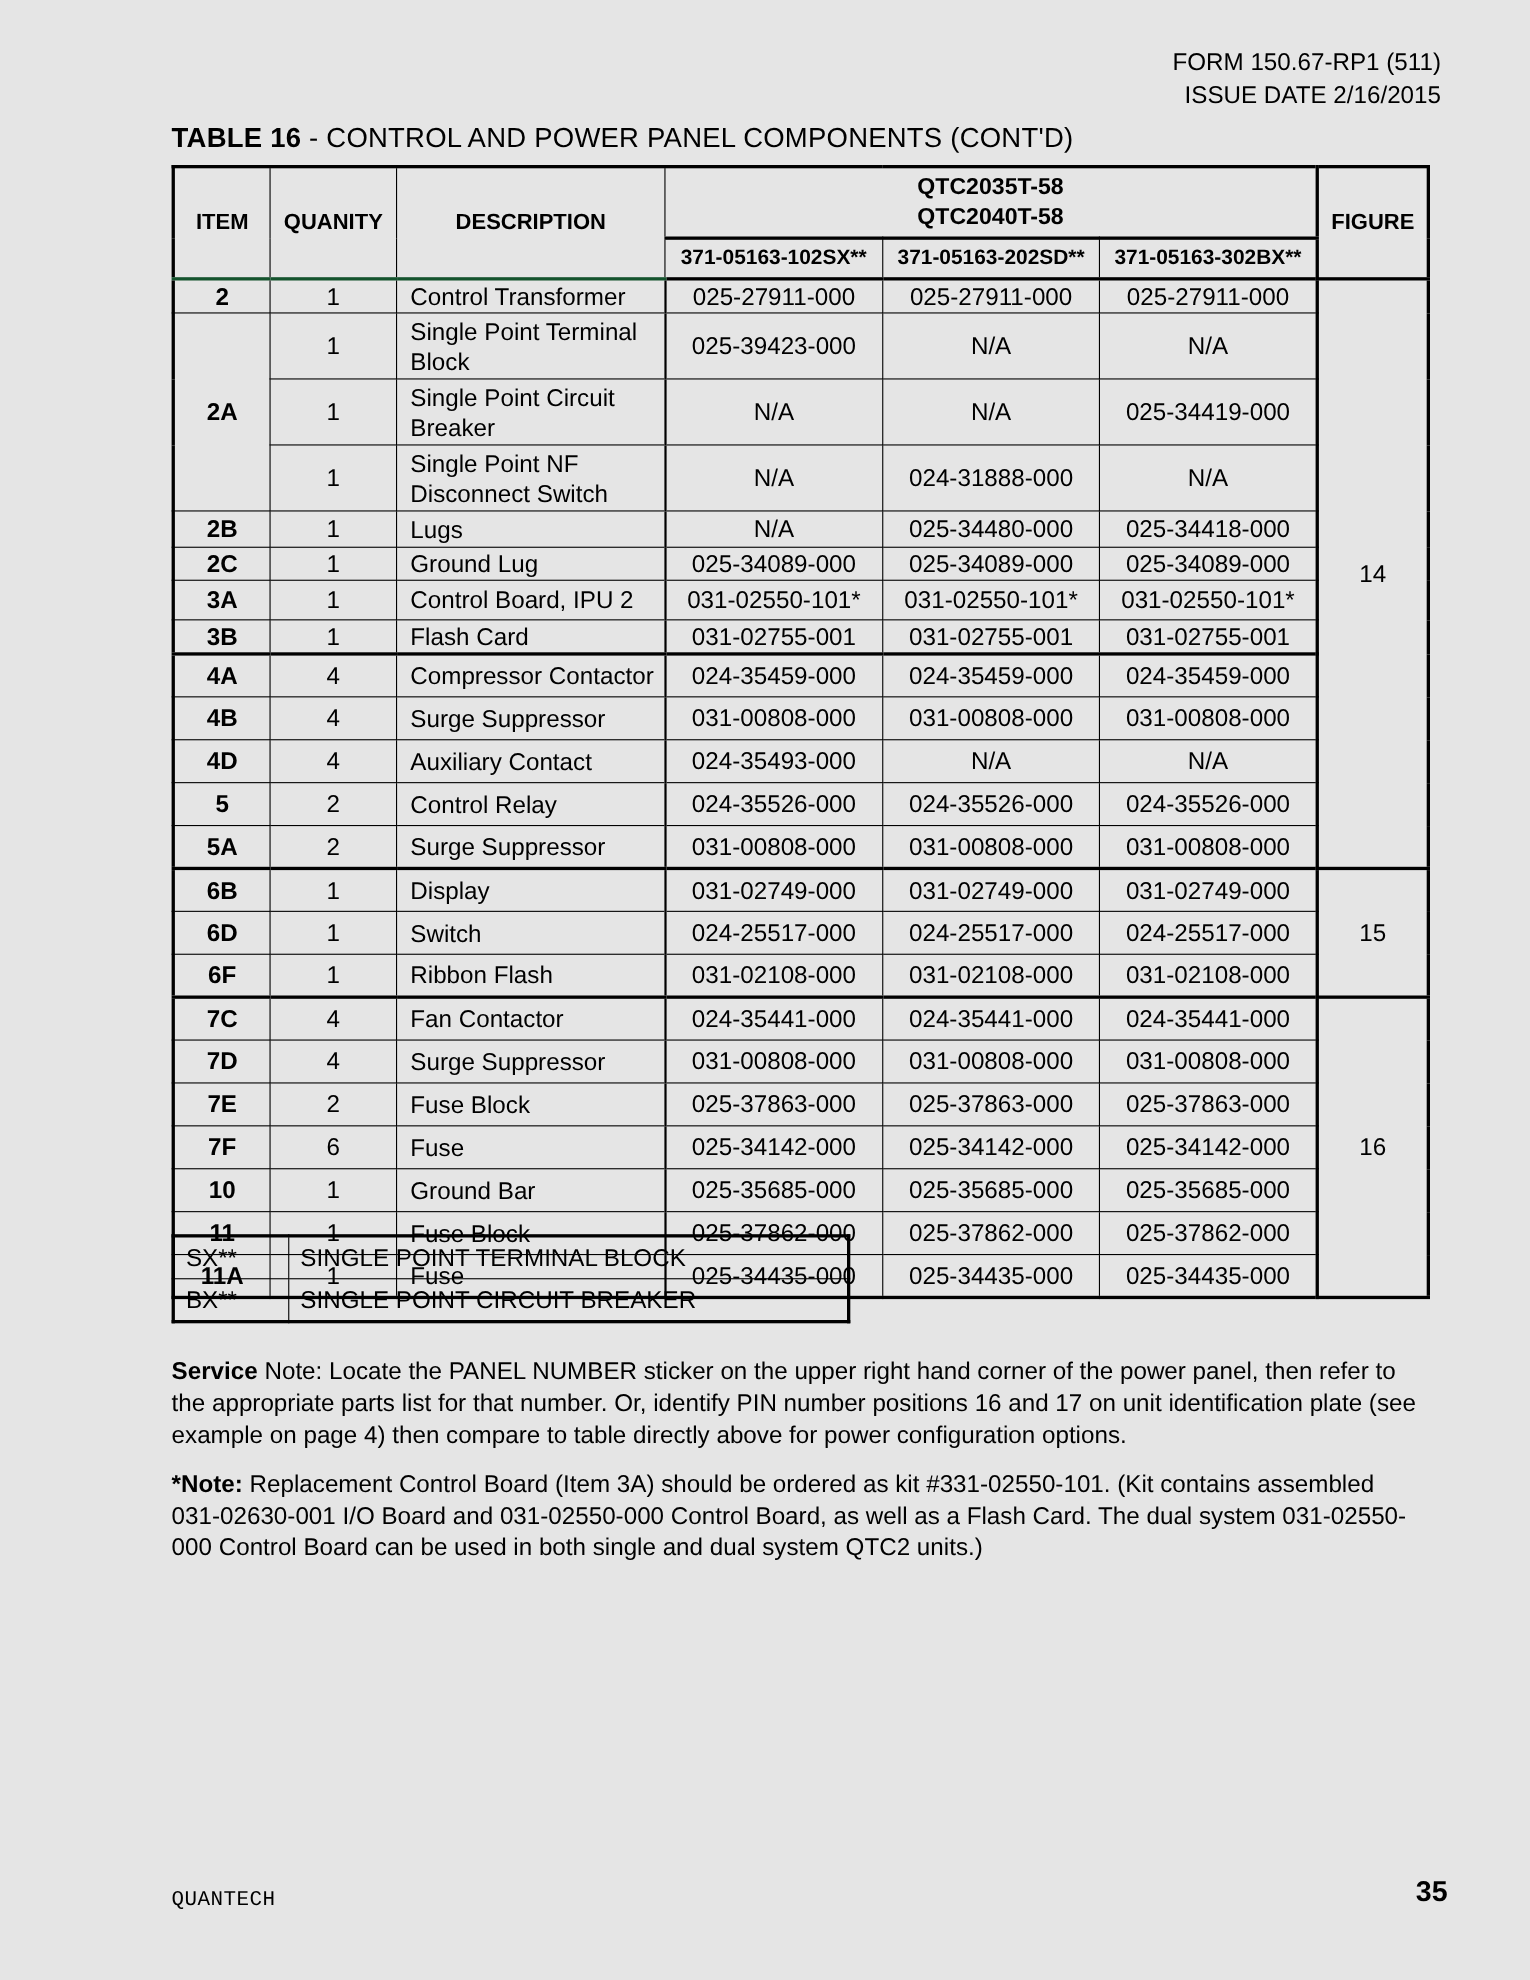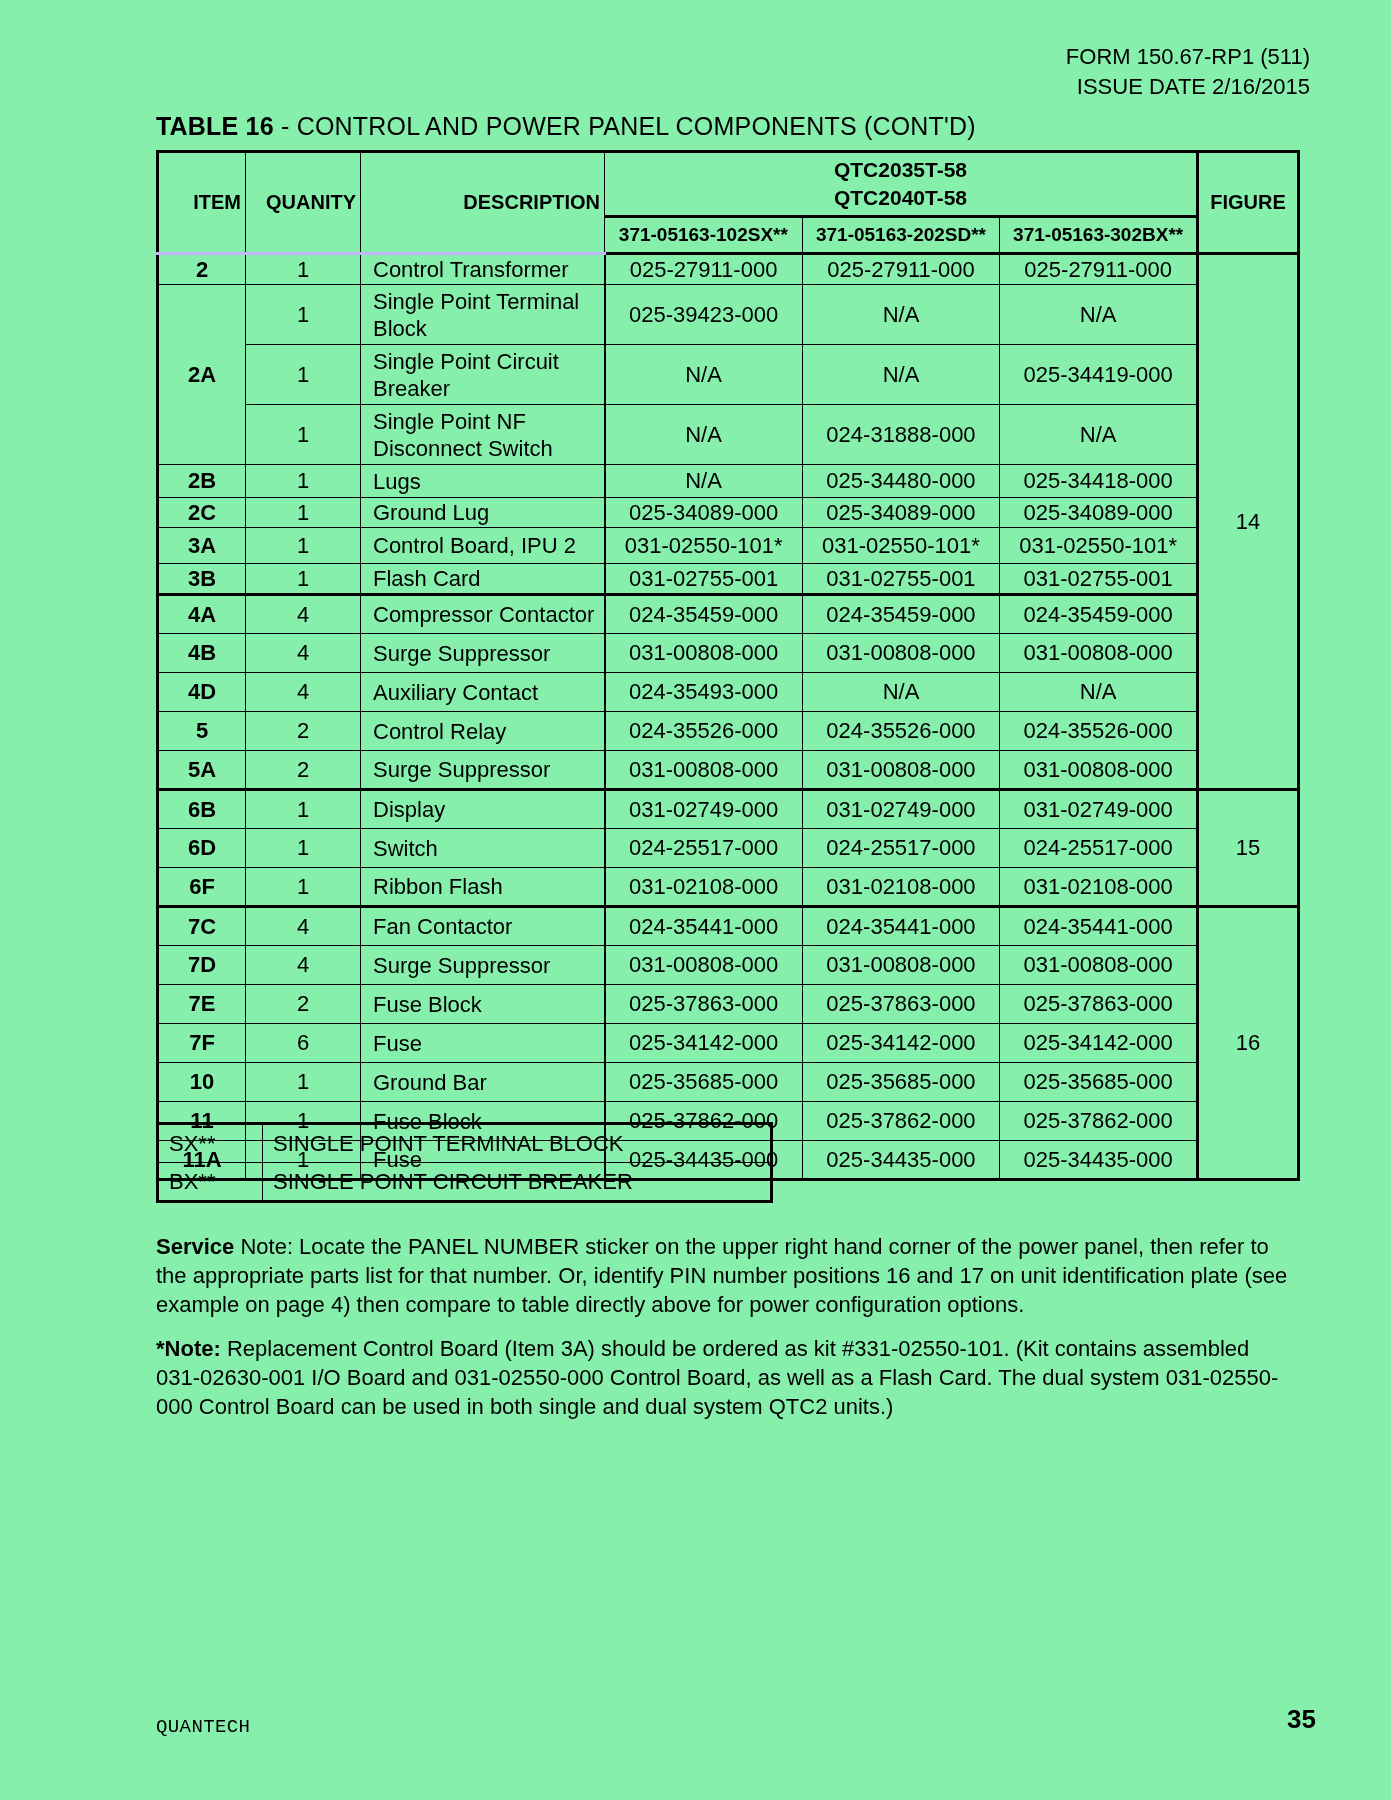--- a/index.html
+++ b/index.html
@@ -1,19 +1,19 @@
 <!DOCTYPE html>
 <html><head>
 <meta charset="utf-8">
 <style>
   html,body{margin:0;padding:0;background:#ffffff;}
   .page{
     position:relative;
     width:1391px;height:1800px;
-    background:#86efac;
+    background:#e5e5e5;
     font-family:"Liberation Sans", sans-serif;
     color:#000;
     overflow:hidden;
   }
   
   .form-header{
     position:absolute;top:42px;right:81px;
     text-align:right;font-size:22px;line-height:30px;color:#000;
   }
   
@@ -32,21 +32,21 @@
   }
   .parts-table th,.parts-table td{
     border:1.5px solid #000;
     text-align:center;vertical-align:middle;
     padding:1px 4px;
     overflow:hidden;
   }
   .parts-table th{font-size:20px;font-weight:bold;}
   th.group{font-size:21px;white-space:pre-line;line-height:28px;border-bottom:3px solid #000;}
   th.subcol{font-size:19px;border-bottom:3px solid #000;}
-  th.span2{border-bottom:3px solid #c4b5fd;text-align:right;}
+  th.span2{border-bottom:3px solid #14532d;}
   tr.hdr1{height:65px;}
   tr.hdr2{height:37px;}
   tbody tr{height:39px;}
   tr.r-first{height:29px;}
   tr.r-tall{height:60px;}
   tr.r-2b{height:33px;}
   tr.r-2c{height:30px;}
   tr.r-3a{height:36px;}
   tr.r-3b{height:31px;}
   tr.thick td{border-bottom:3px solid #000;}

